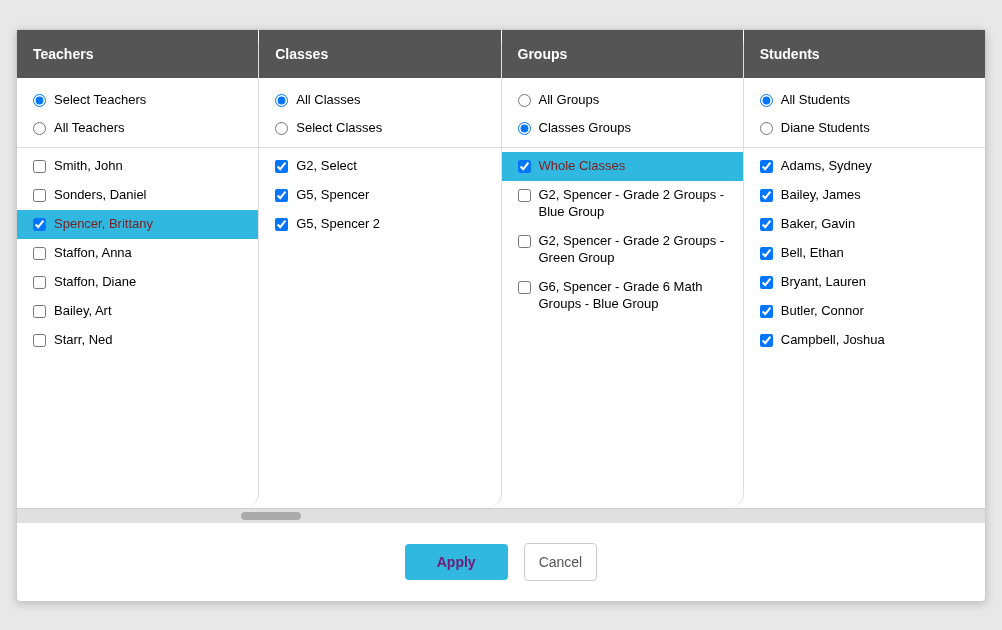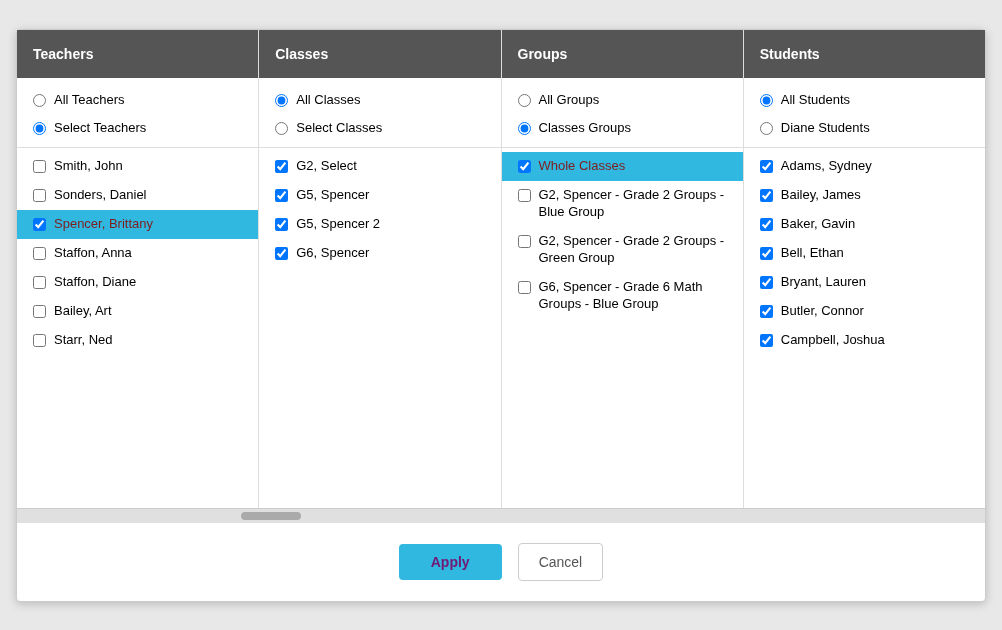--- a/index.html
+++ b/index.html
@@ -24,20 +24,21 @@
       display: flex;
       border-bottom: 1px solid #ccc;
     }
     .col {
       flex: 1;
       border-right: 1px solid #ddd;
       display: flex;
       flex-direction: column;
       min-width: 0;
       position: relative;
+      border-radius: 15px;
     }
     .col:last-child { border-right: none; justify-content: flex-end; }
     .col-header {
       background: #555;
       color: #fff;
       font-weight: bold;
       font-size: 14px;
       padding: 12px 16px;
       min-height: 48px;
       display: flex;
@@ -89,21 +90,21 @@
       padding: 10px 32px;
       font-size: 14px;
       cursor: pointer;
       font-weight: bold;
     }
     .btn-cancel {
       background: #fff;
       color: #555;
       border: 1px solid #ccc;
       border-radius: 4px;
-      padding: 10px 20px;
+      padding: 10px 14px;
       font-size: 14px;
       cursor: pointer;
     }
     .hscroll-bar {
       height: 14px;
       background: #e0e0e0;
       display: flex;
       align-items: center;
       padding: 0 4px;
     }
@@ -120,27 +121,27 @@
 
 <div class="dialog">
   <div class="table-area">
 
     <div class="col">
       <div class="col-header">
         <span>Teachers</span>
       </div>
       <div class="col-body">
         <div class="radio-row">
+          <input type="radio" name="teachers" checked="" style="">
+          <label>Select Teachers</label>
+        </div>
+        <div class="radio-row">
           <input type="radio" name="teachers" style="">
           <label>All Teachers</label>
         </div>
-        <div class="radio-row">
-          <input type="radio" name="teachers" checked="" style="">
-          <label>Select Teachers</label>
-        </div>
         <hr class="divider">
         <div class="check-row">
           <input type="checkbox" style="">
           <label>Smith, John</label>
         </div>
         <div class="check-row">
           <input type="checkbox" style="">
           <label>Sonders, Daniel</label>
         </div>
         <div class="check-row selected-item">
@@ -184,24 +185,20 @@
           <input type="checkbox" checked="" style="">
           <label>G2, Select</label>
         </div>
         <div class="check-row">
           <input type="checkbox" checked="" style="">
           <label>G5, Spencer</label>
         </div>
         <div class="check-row">
           <input type="checkbox" checked="" style="">
           <label>G5, Spencer 2</label>
-        </div>
-        <div class="check-row">
-          <input type="checkbox" checked="" style="">
-          <label>G6, Spencer</label>
         </div>
       </div>
     </div>
 
     <div class="col">
       <div class="col-header">
         <span>Groups</span>
       </div>
       <div class="col-body" style="overflow-y:scroll;">
         <div class="radio-row">

